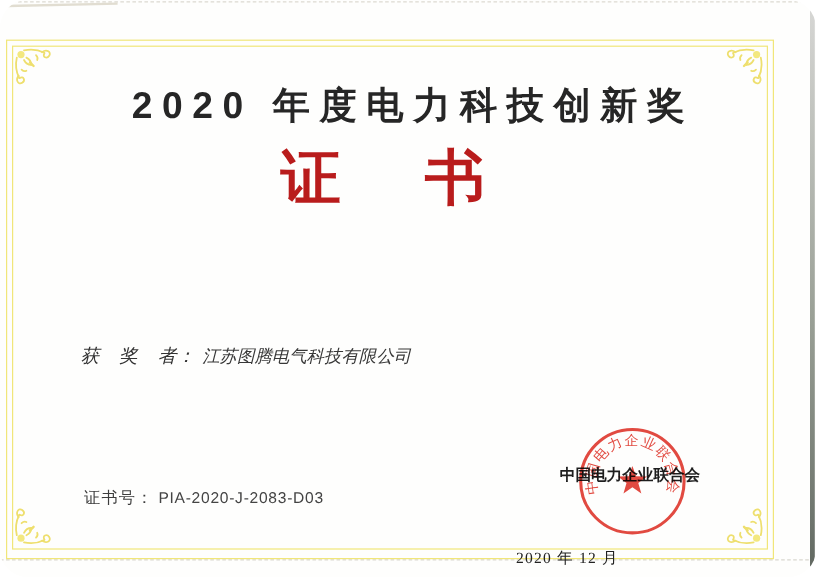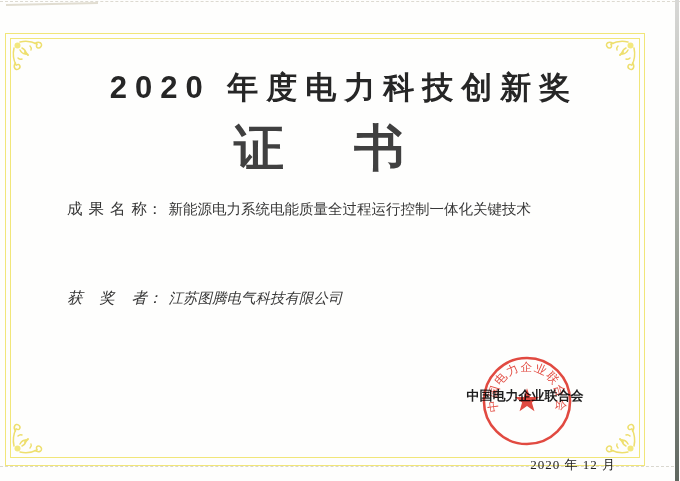--- a/index.html
+++ b/index.html
@@ -1,18 +1,18 @@
 <!DOCTYPE html>
 <html><head>
 <meta charset="utf-8">
 <style>
   html,body{margin:0;padding:0;background:#ffffff;}
   .page{
     position:relative;width:680px;height:481px;background:#fefefd;
-    overflow:hidden;font-family:"Liberation Serif","DejaVu Serif",serif;
+    overflow:hidden;font-family:"Liberation Serif","DejaVu Serif",serif;border-radius:23px;
   }
   
   .scan-edge-top{position:absolute;left:0;top:1px;width:100%;height:0;
     border-top:1px dashed #ccc8bb;opacity:.65;}
   .scan-edge-topleft{position:absolute;left:6px;top:3px;width:92px;height:0;
     border-top:2px solid #d9d5c6;transform:rotate(-1.2deg);opacity:.8;}
   .scan-edge-right{position:absolute;right:1px;top:0;width:4px;height:100%;
     background:linear-gradient(to bottom,#d8d8d6,#9aa096 55%,#6e756d 90%,#5f665f);}
   .scan-edge-bottomline{position:absolute;left:0;top:466px;width:674px;height:0;
     border-top:1px dashed #bcb8ab;opacity:.55;}
@@ -24,40 +24,40 @@
   .flourish{position:absolute;width:38px;height:38px;}
   .fl-tl{left:11px;top:39px;}
   .fl-tr{left:599px;top:39px;transform:scaleX(-1);}
   .fl-bl{left:11px;top:417px;transform:scaleY(-1);}
   .fl-br{left:599px;top:417px;transform:scale(-1,-1);}
   
   .award-title{position:absolute;left:0;top:71px;width:680px;text-align:center;
     font-family:"Liberation Sans","DejaVu Sans",sans-serif;font-weight:bold;
     font-size:31px;line-height:34px;color:#262626;letter-spacing:8px;text-indent:8px;}
   .doc-title{position:absolute;left:0;top:118px;width:648px;text-align:center;
-    font-weight:bold;font-size:50px;line-height:60px;color:#404040;letter-spacing:10px;}
+    font-weight:bold;font-size:50px;line-height:60px;color:#b91c1c;letter-spacing:10px;}
   
   .field-row{position:absolute;left:67px;white-space:nowrap;color:#333;
     font-size:15.5px;line-height:20px;}
   .row-0{top:199px;}
   .row-1{top:248px;}
   .row-2{top:288px;font-style:italic;}
   .field-label{display:inline-block;width:80px;text-align:justify;text-align-last:justify;
     vertical-align:bottom;}
   .field-colon{display:inline-block;}
   .field-value{margin-left:6px;font-size:14.5px;color:#383838;}
   
   .cert-no{position:absolute;left:70px;top:406px;font-size:13.5px;color:#3d3d3d;
     white-space:nowrap;letter-spacing:1px;}
   .cert-no .num{font-family:"Liberation Sans","DejaVu Sans",sans-serif;
     font-size:13px;letter-spacing:.6px;margin-left:4px;color:#444;}
   
   .issuer-name{position:absolute;left:430px;top:387px;width:190px;text-align:center;
     font-size:13px;font-weight:bold;color:#1e1e1e;letter-spacing:0;}
-  .issuer-date{position:absolute;left:430px;top:410px;width:186px;text-align:right;
+  .issuer-date{position:absolute;left:430px;top:410px;width:186px;text-align:left;
     font-size:13px;color:#222;letter-spacing:1px;margin-top:46px;}
   
   .seal{position:absolute;left:480px;top:354px;width:94px;height:94px;
     opacity:.92;mix-blend-mode:multiply;}
 </style>
 </head>
 <body>
 
 <div class="page">
 
@@ -94,27 +94,27 @@
   <svg class="flourish fl-bl" viewBox="0 0 38 38">
       <use href="#flourish"></use>
     </svg>
   <svg class="flourish fl-br" viewBox="0 0 38 38">
       <use href="#flourish"></use>
     </svg>
 
   <div class="award-title">2020 年度电力科技创新奖</div>
   <div class="doc-title">证　书</div>
 
-  <div class="field-row row-0">
-    <span class="field-label">成果名称</span><span class="field-colon">：</span><span class="field-value">新能源电力系统电能质量全过程运行控制一体化关键技术</span>
-  </div>
   <div class="field-row row-2">
     <span class="field-label">获奖者</span><span class="field-colon">：</span><span class="field-value">江苏图腾电气科技有限公司</span>
   </div>
 
+  <div class="cert-no">
+    <span>证书号</span><span>：</span><span class="num">PIA-2020-J-2083-D03</span>
+  </div>
 
   <div class="issuer-name">中国电力企业联合会</div>
   <div class="issuer-date">2020 年 12 月</div>
 
   <svg class="seal" viewBox="0 0 96 96">
     <circle cx="48" cy="48" r="44" fill="none" stroke="#e03a30" stroke-width="2.6"></circle>
     <path id="sealArc" fill="none" stroke="none" d="M 18.9 58.6 A 31 31 0 1 1 77.1 58.6"></path>
     <text font-size="12" fill="#e03a30" letter-spacing="1.2" font-family="Liberation Serif, DejaVu Serif, serif">
       <textPath href="#sealArc" startOffset="0">中国电力企业联合会</textPath>
     </text>

